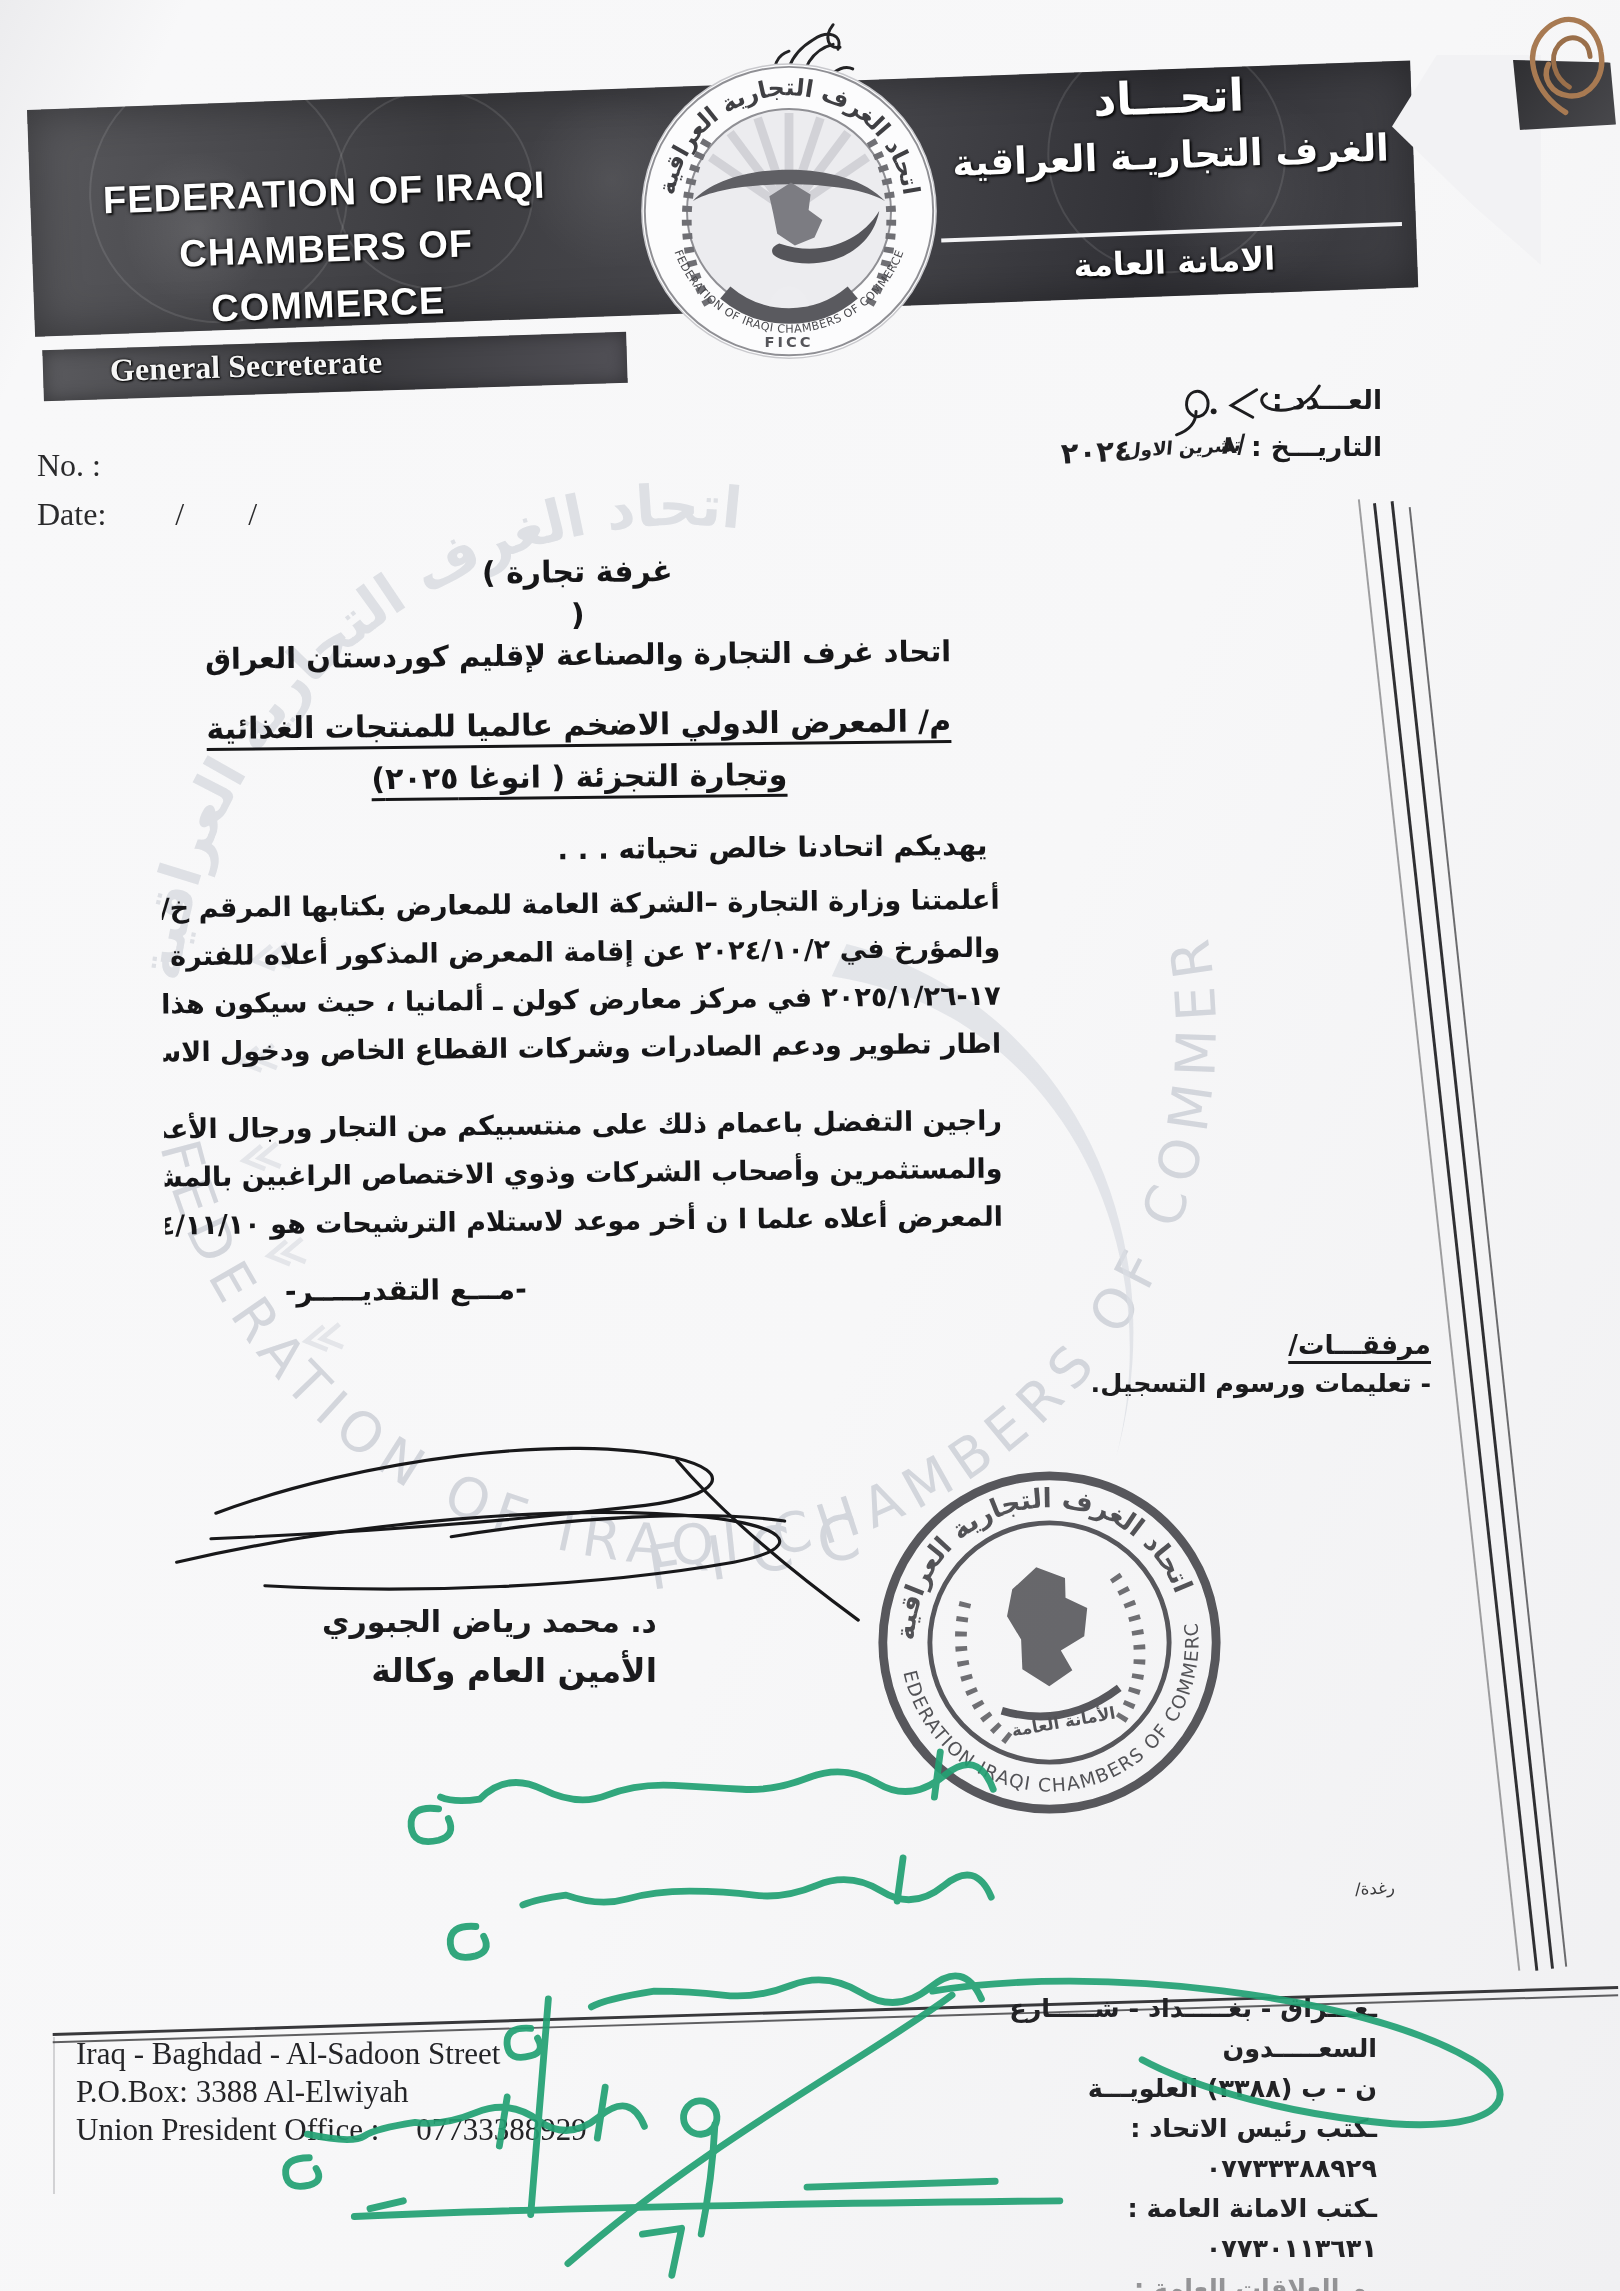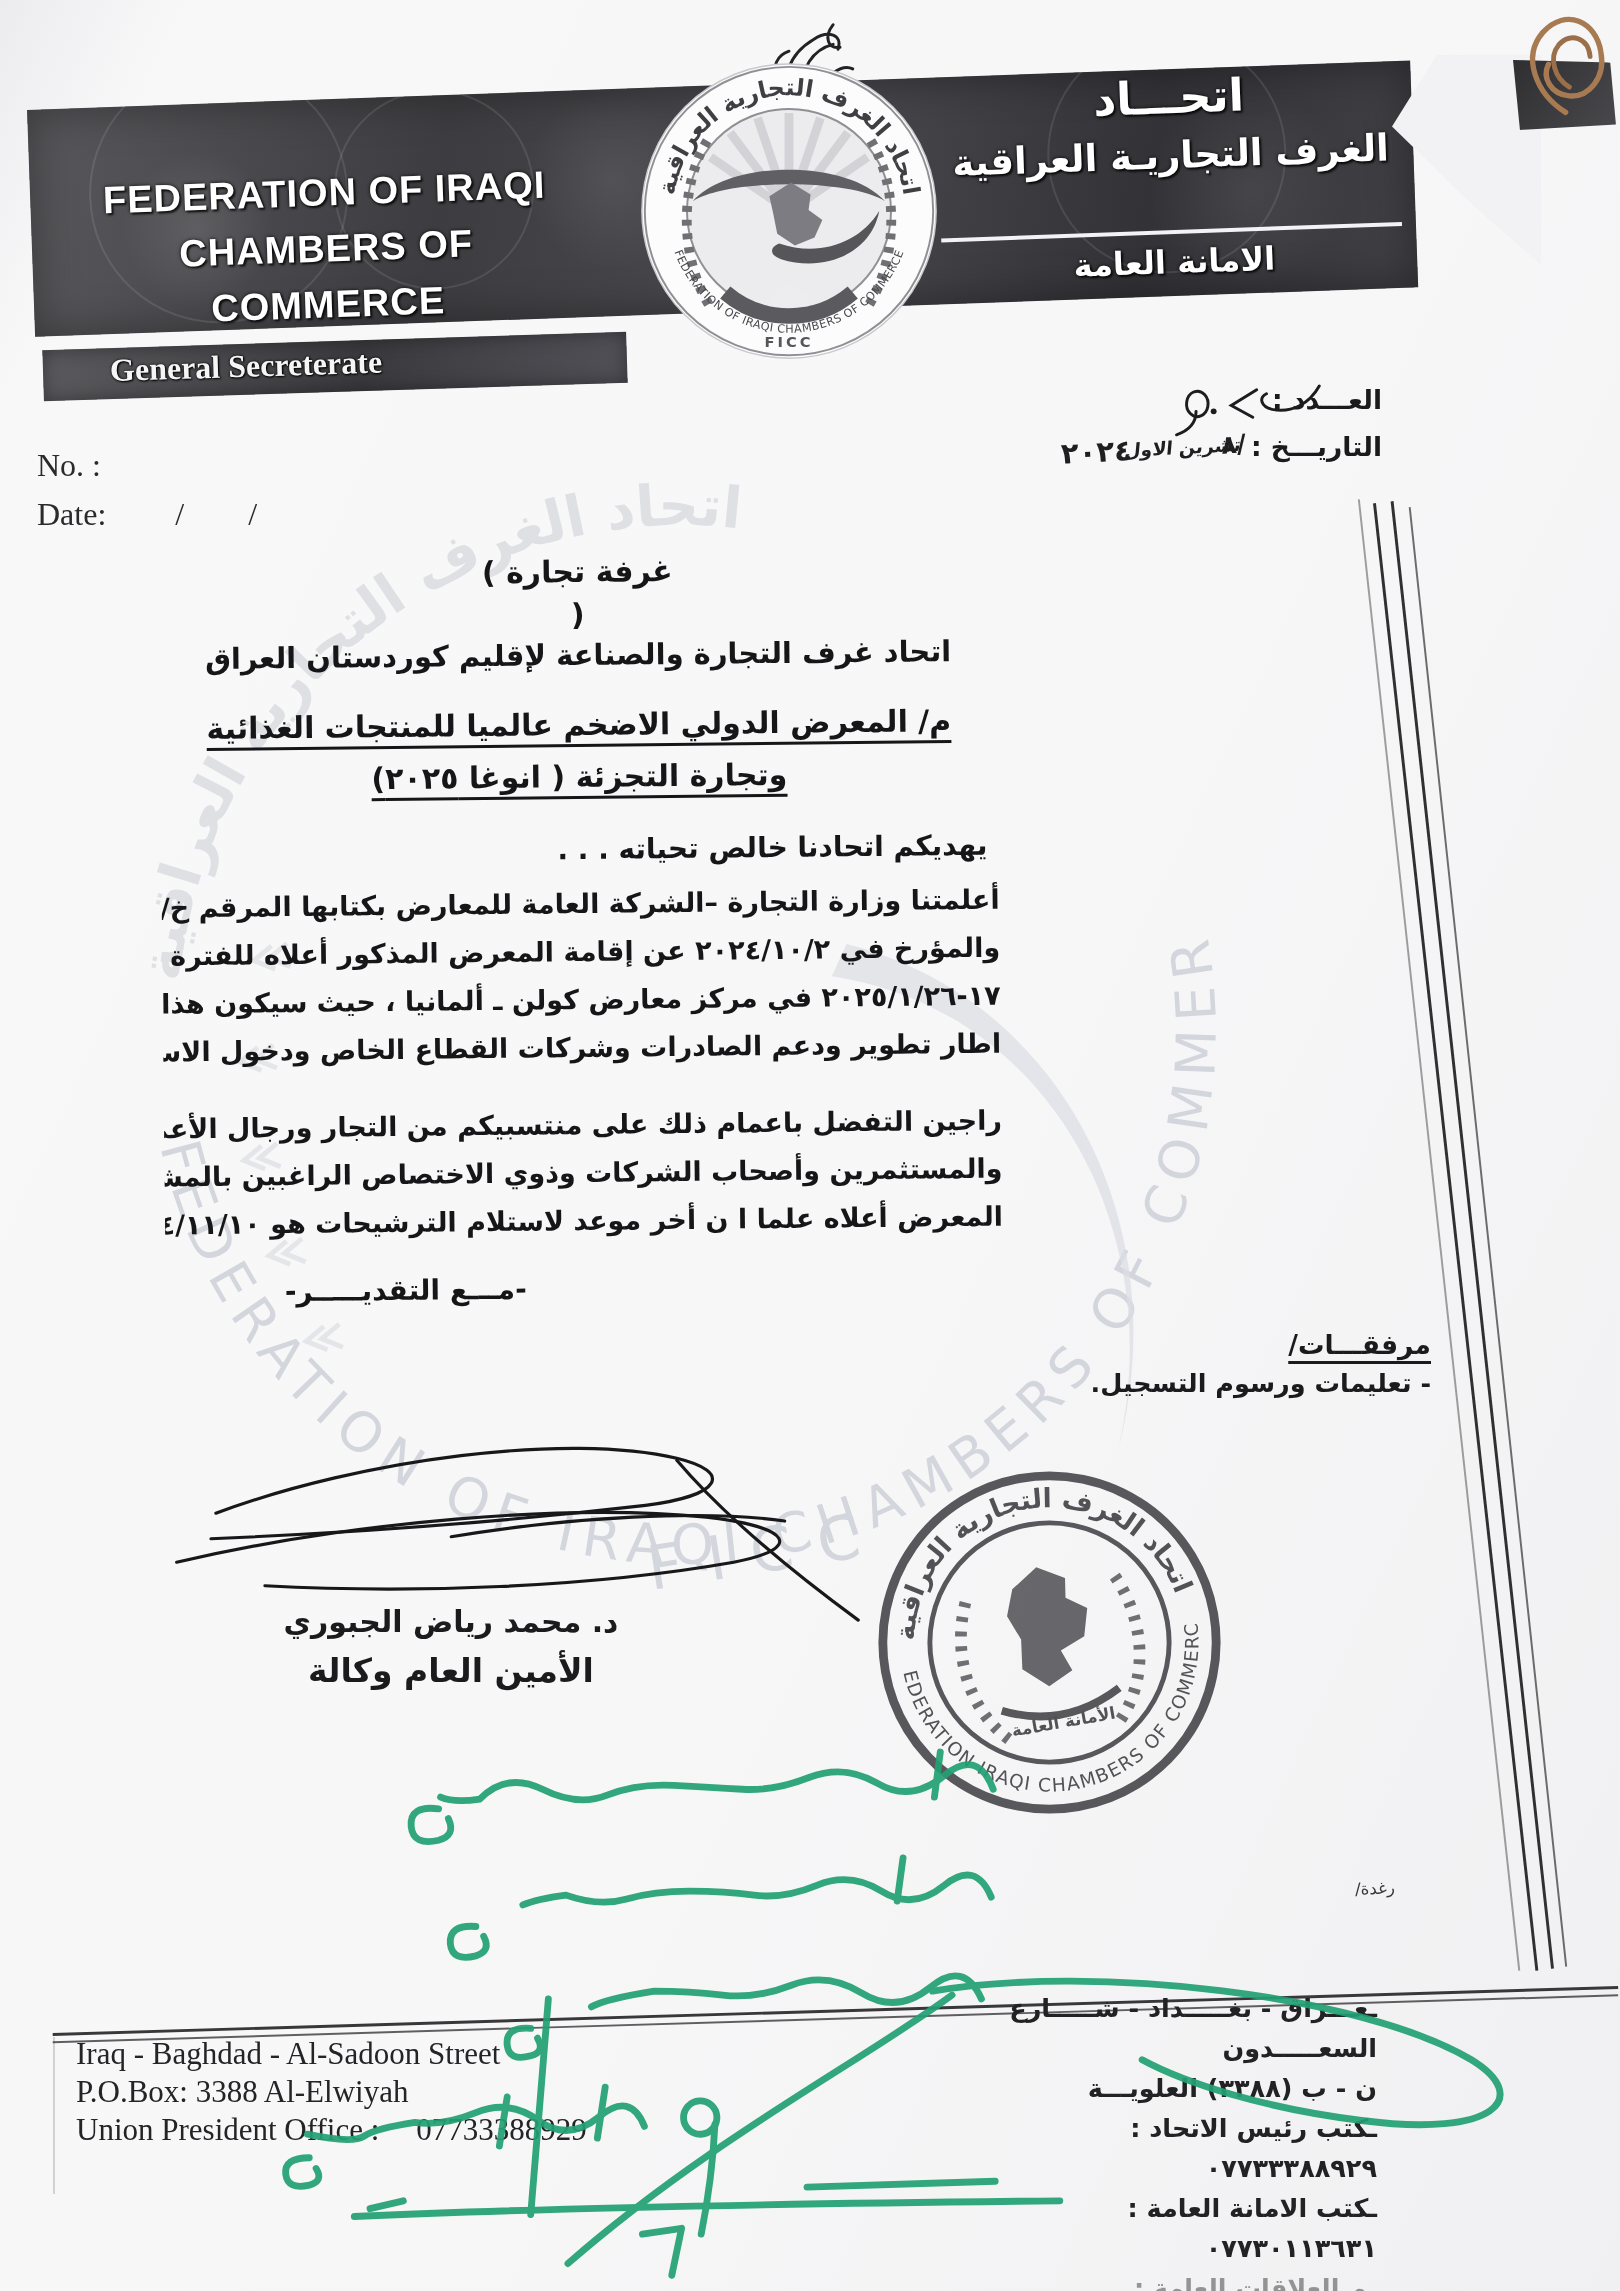--- a/index.html
+++ b/index.html
@@ -66,21 +66,21 @@
   .p2{margin-top:29px;}
   .closing{margin-top:27.4px;margin-left:0;width:274px;margin-right:461px;text-align:center;
     font-size:28px;white-space:nowrap;}
   .ltr{unicode-bidi:isolate-override;direction:ltr;}
 
   .attach{position:absolute;left:1039px;top:1329px;width:392px;direction:rtl;text-align:right;
     font-weight:bold;z-index:3;}
   .attach .h{font-size:26.5px;text-decoration:underline;text-underline-offset:6.9px;text-decoration-thickness:2.9px;}
   .attach .i{font-size:25.5px;margin-top:7.8px;}
 
-  .signatory{position:absolute;left:245px;top:1604px;width:412px;direction:rtl;text-align:center;
+  .signatory{position:absolute;left:245px;top:1604px;width:412px;direction:rtl;
     font-weight:bold;z-index:5;}
   .signatory .n{font-size:30px;}
   .signatory .t{font-size:33px;margin-top:11.8px;}
 
   .margin-note{position:absolute;left:1355px;top:1878px;direction:rtl;font-size:16.7px;
     color:#3a3a3c;z-index:3;transform:rotate(-2deg);}
 
   
   .footer-en{position:absolute;left:76px;top:2035px;font-family:"Liberation Serif",serif;
     font-size:31px;color:#242427;line-height:38px;z-index:3;}

